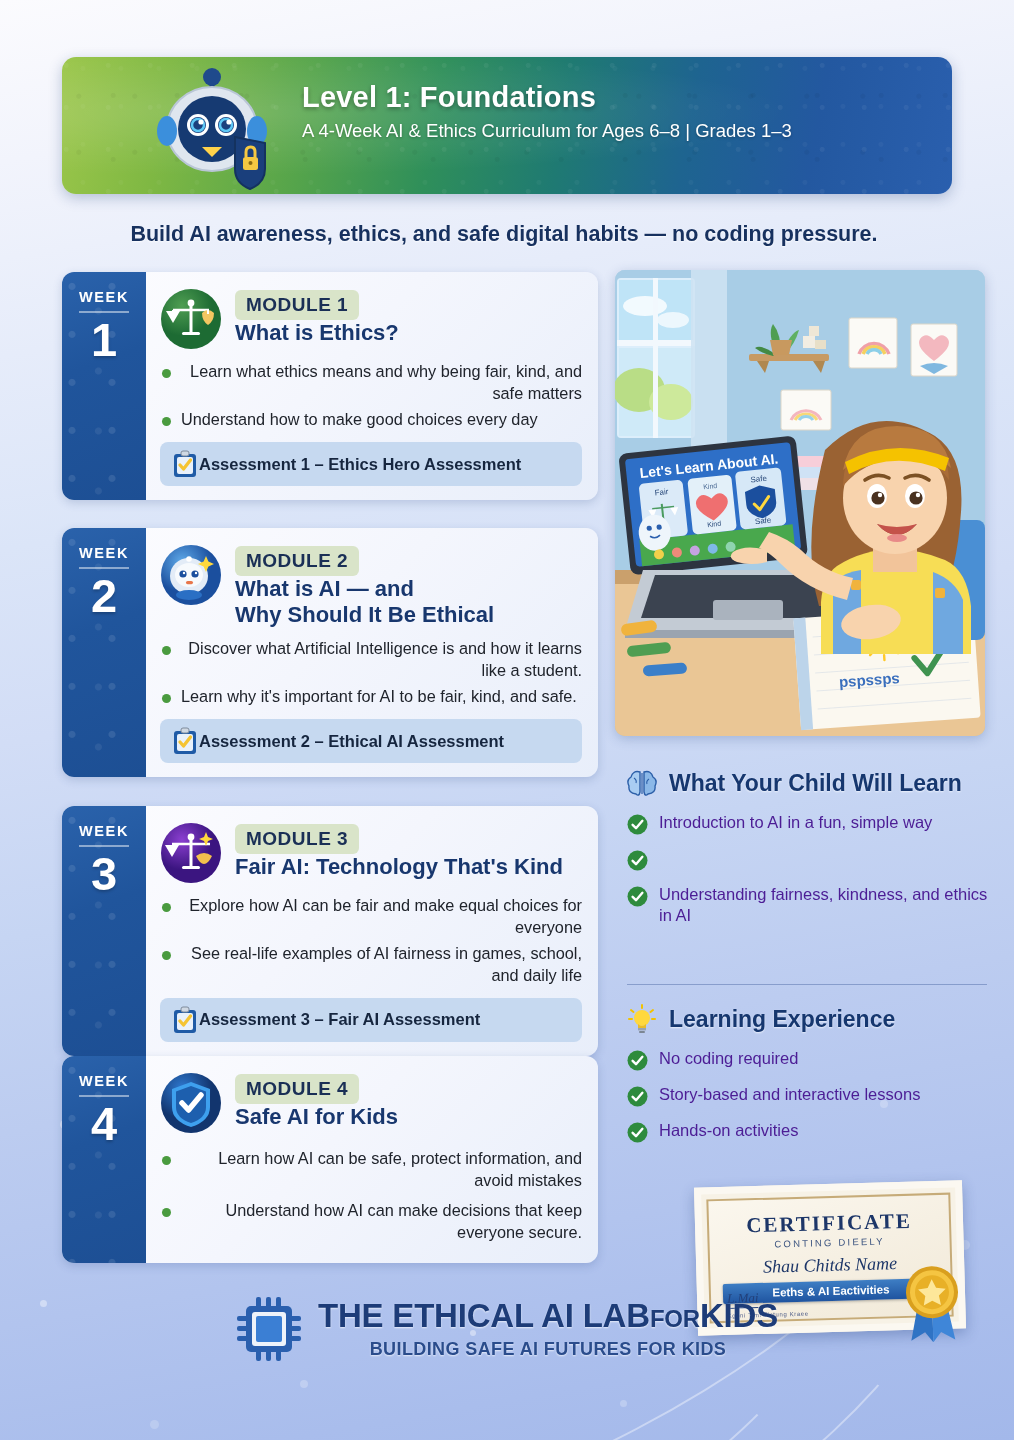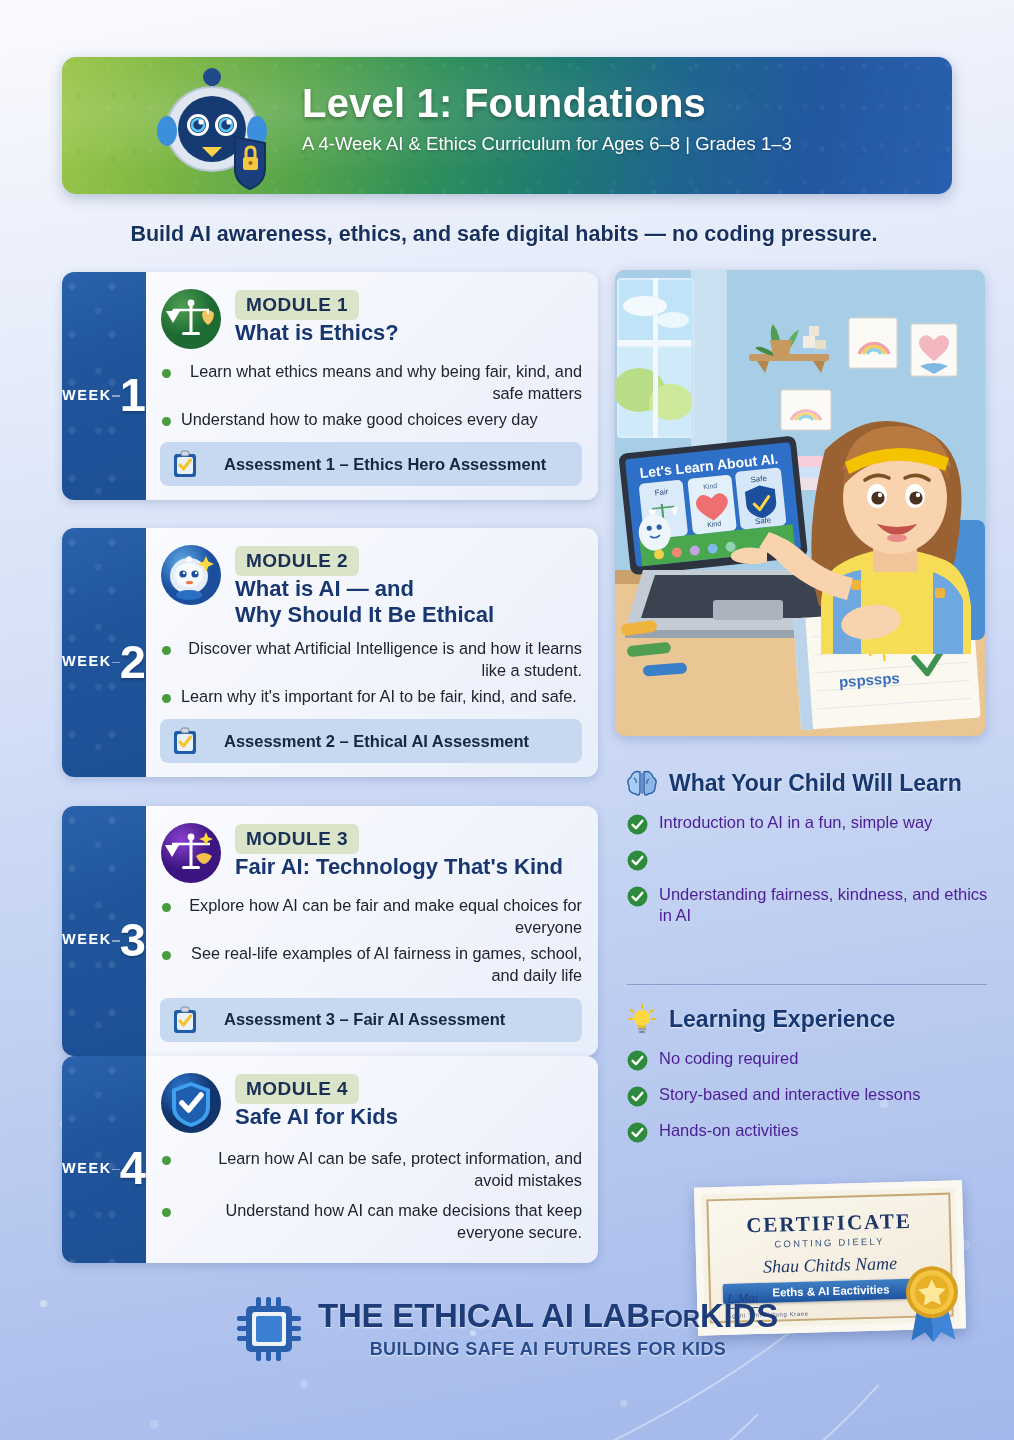--- a/index.html
+++ b/index.html
@@ -78,21 +78,21 @@
     background-size: 42px 42px, 56px 56px, 38px 38px, 64px 64px;
     opacity: .8;
   }
   .header-robot {
     position: absolute; left: 85px; top: 8px;
     width: 130px; height: 125px;
     z-index: 2;
   }
   .header-text { position: absolute; left: 240px; top: 24px; z-index: 2; }
   .header-title {
-    font-size: 40px; font-weight: bold; color: #ffffff;
+    font-size: 29px; font-weight: bold; color: #ffffff;
     letter-spacing: .2px; line-height: 1.12;
     text-shadow: 0 2px 4px rgba(0,0,0,0.33);
   }
   .header-sub {
     margin-top: 7px;
     font-size: 18.5px; color: #ffffff; font-weight: normal;
     text-shadow: 0 1px 3px rgba(0,0,0,0.30);
   }
 
   
@@ -108,21 +108,21 @@
     position: absolute; left: 62px; width: 536px;
     border-radius: 12px;
     background: linear-gradient(135deg, #fdfdff 0%, #f4f6fd 48%, #e8eefa 100%);
     box-shadow: 0 3px 10px rgba(40,70,130,0.20);
     display: flex; overflow: hidden;
   }
   .week-rail {
     width: 84px; flex: none;
     background: linear-gradient(160deg, #2a62ab 0%, #20559c 40%, #1d4f94 100%);
     color: #fff;
-    display: flex; flex-direction: row;
+    display: flex; flex-direction: column;
     align-items: center; padding-top: 17px;
     position: relative;
   }
   .week-rail::after {
     content:"";
     position:absolute; inset:0;
     background-image:
       radial-gradient(circle at 25% 30%, rgba(255,255,255,0.10) 0 3px, transparent 4px),
       radial-gradient(circle at 70% 65%, rgba(255,255,255,0.07) 0 3px, transparent 4px);
     background-size: 40px 48px, 52px 60px;
@@ -164,21 +164,21 @@
     background: #4a9b3f; flex: none; margin-top: 8px;
   }
   .bullet-text {
     font-size: 16.3px; color: #20242c; line-height: 1.33;
   }
   .assessment {
     margin-top: 11px;
     background: #c6d9f0;
     border-radius: 8px;
     padding: 8px 12px;
-    display: flex; align-items: center; gap: 26px;
+    display: flex; align-items: center; gap: 1px;
   }
   .assess-icon { width: 26px; height: 28px; flex: none; }
   .assess-text {
     font-size: 16.5px; font-weight: bold; color: #16263f;
   }
 
   
   .photo {
     position: absolute; left: 615px; top: 270px;
     width: 370px; height: 466px;

